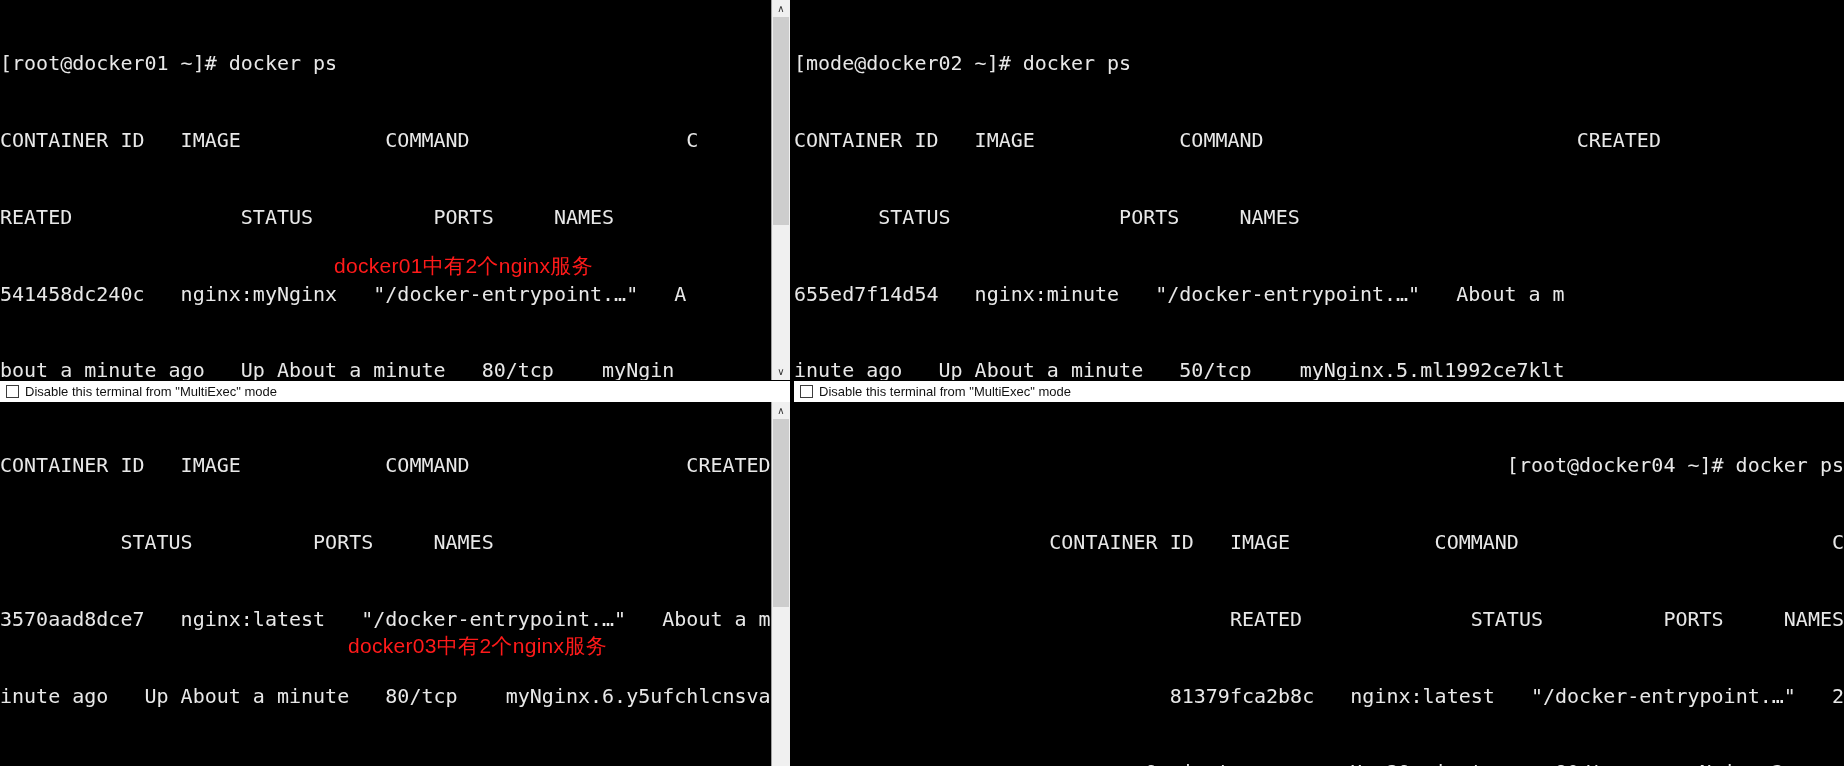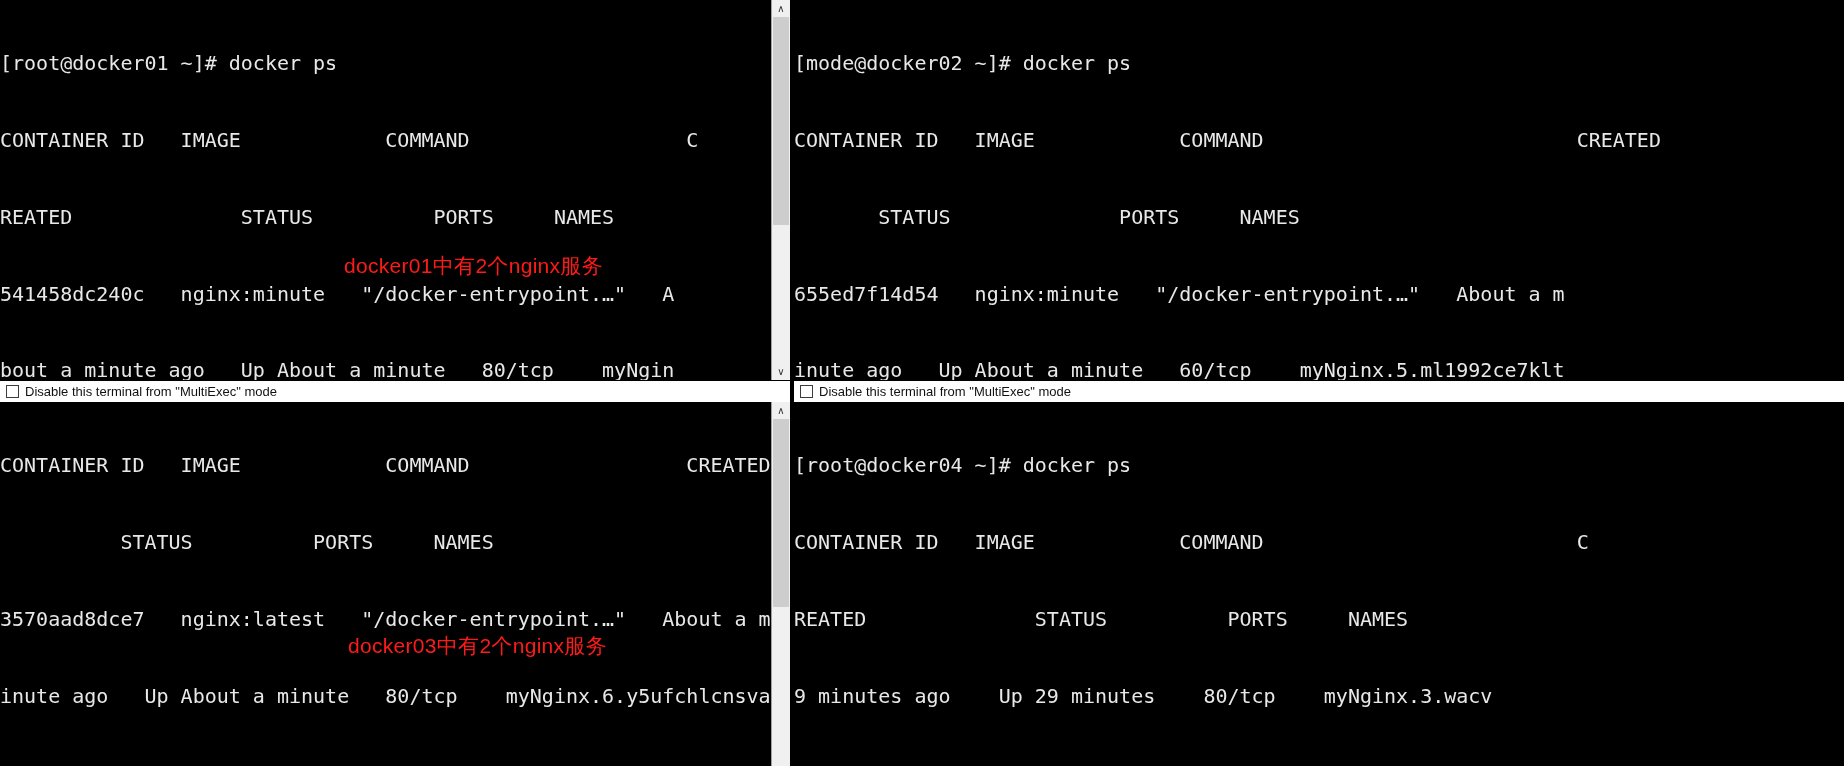--- a/index.html
+++ b/index.html
@@ -23,21 +23,21 @@
   }
   .cellwrap {
     position: relative;
     overflow: hidden;
     background: #000;
   }
   .quad-tl { grid-column: 1; grid-row: 1; }
   .vdiv    { grid-column: 2; grid-row: 1 / span 2; background:#000; }
   .quad-tr { grid-column: 3; grid-row: 1; }
   .quad-bl { grid-column: 1; grid-row: 2; }
-  .quad-br { grid-column: 3; grid-row: 2; }
+  .quad-br { grid-column: 3; grid-row: 2; text-align: right; }
 
   
   .pane {
     position: relative;
     display: flex;
     flex-direction: column;
     height: 100%;
     background: #000;
   }
   .pane-body {
@@ -138,28 +138,28 @@
 
 <div class="grid">
 
   <div class="cellwrap quad-tl">
     <div class="pane">
       <div class="pane-body">
         <div class="term">
           <div class="line">[root@docker01 ~]# docker ps</div>
           <div class="line">CONTAINER ID   IMAGE            COMMAND                  C</div>
           <div class="line">REATED              STATUS          PORTS     NAMES</div>
-          <div class="line">541458dc240c   nginx:minute   "/docker-entrypoint.…"   A</div>
+          <div class="line">541458dc240c   nginx:myNginx   "/docker-entrypoint.…"   A</div>
           <div class="line">bout a minute ago   Up About a minute   80/tcp    myNgin</div>
           
           
           
           
           
-          <div class="annot" style="left:344px; top:253px;">docker01中有2个nginx服务</div>
+          <div class="annot" style="left:334px; top:253px;">docker01中有2个nginx服务</div>
         </div>
         <div class="sb">
           <div class="sb-arrow">∧</div>
           <div class="sb-track">
             <div class="sb-thumb" style="top:0px; height:208px;"></div>
           </div>
           <div class="sb-arrow">∨</div>
         </div>
       </div>
       <div class="mx">
@@ -172,21 +172,21 @@
   <div class="vdiv"></div>
 
   <div class="cellwrap quad-tr">
     <div class="pane">
       <div class="pane-body">
         <div class="term">
           <div class="line">[mode@docker02 ~]# docker ps</div>
           <div class="line">CONTAINER ID   IMAGE            COMMAND                          CREATED</div>
           <div class="line">       STATUS              PORTS     NAMES</div>
           <div class="line">655ed7f14d54   nginx:minute   "/docker-entrypoint.…"   About a m</div>
-          <div class="line">inute ago   Up About a minute   60/tcp    myNginx.5.ml1992ce7klt</div>
+          <div class="line">inute ago   Up About a minute   50/tcp    myNginx.5.ml1992ce7klt</div>
           
           
           
           
           
         </div>
       </div>
       <div class="mx">
         <div class="mx-box"></div>
         <div class="mx-label">Disable this terminal from "MultiExec" mode</div>
@@ -219,20 +219,21 @@
     </div>
   </div>
 
   <div class="cellwrap quad-br">
     <div class="pane">
       <div class="pane-body">
         <div class="term">
           <div class="line">[root@docker04 ~]# docker ps</div>
           <div class="line">CONTAINER ID   IMAGE            COMMAND                          C</div>
           <div class="line">REATED              STATUS          PORTS     NAMES</div>
+          <div class="line">81379fca2b8c   nginx:latest   "/docker-entrypoint.…"   2</div>
           <div class="line">9 minutes ago    Up 29 minutes    80/tcp    myNginx.3.wacv</div>
           
           
         </div>
       </div>
     </div>
   </div>
 
 </div>
 

